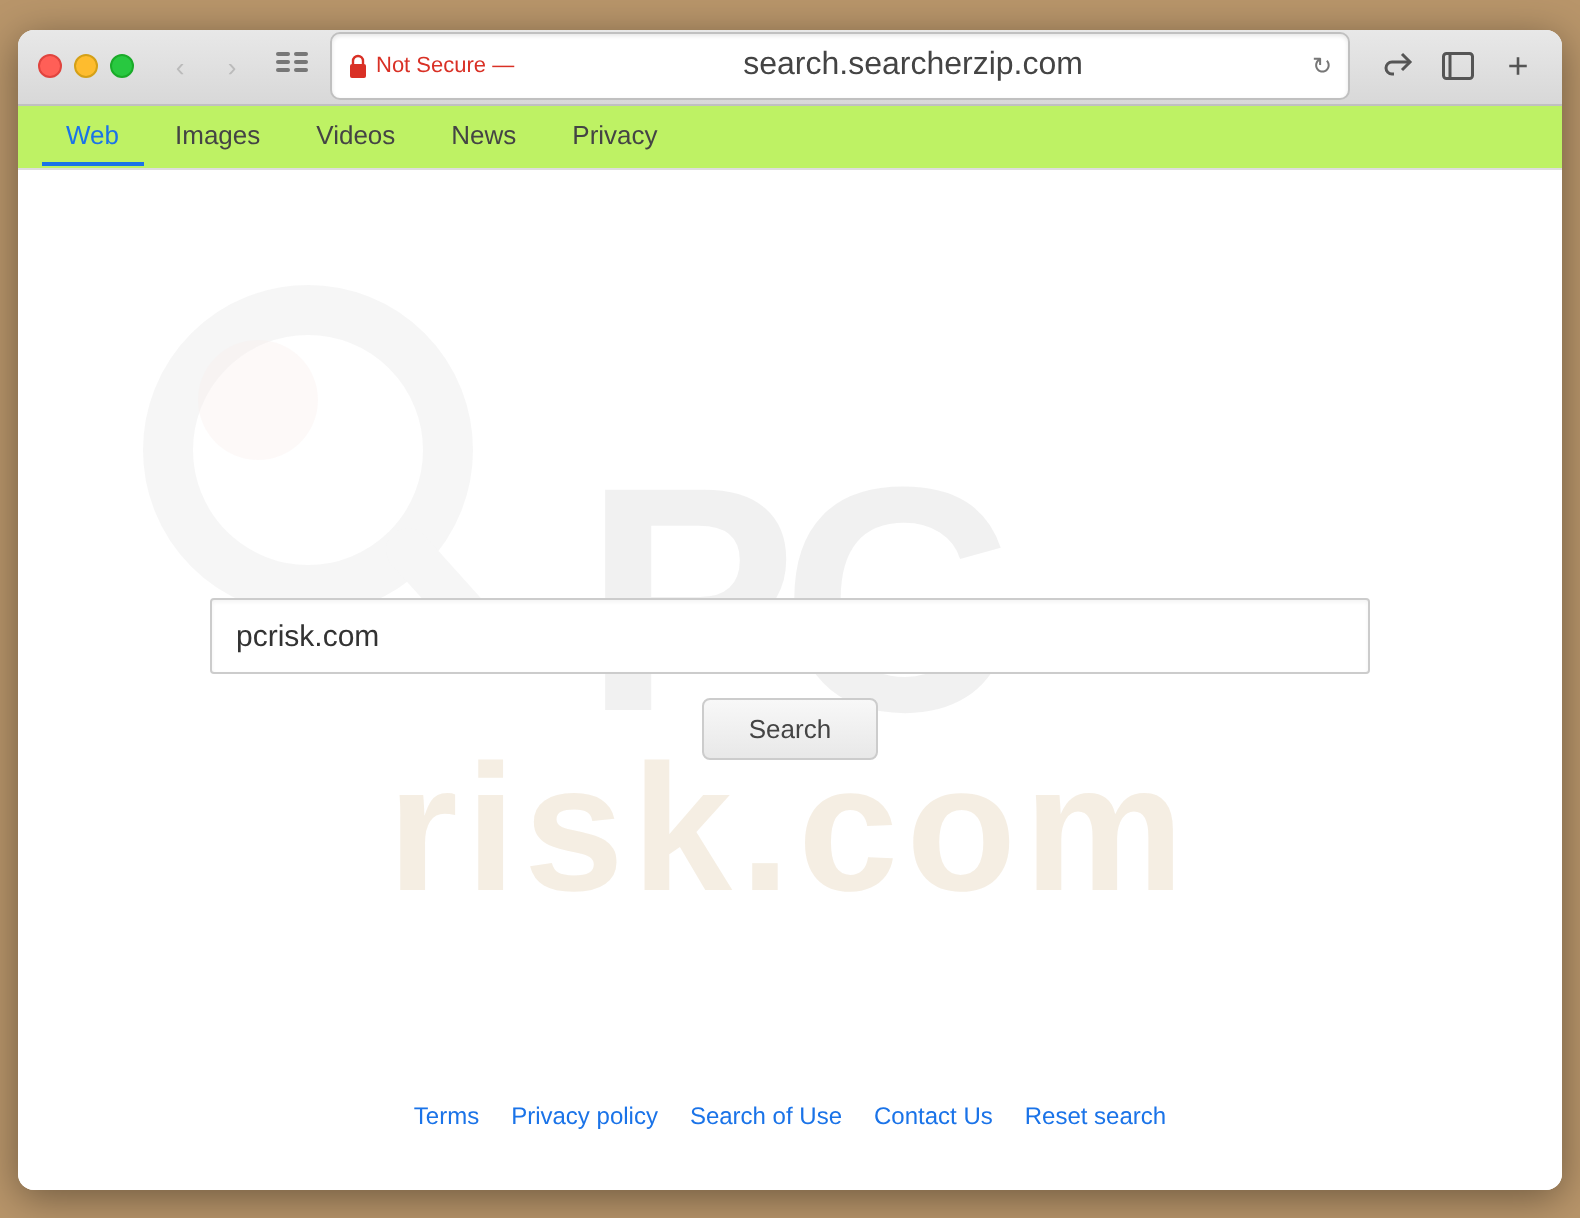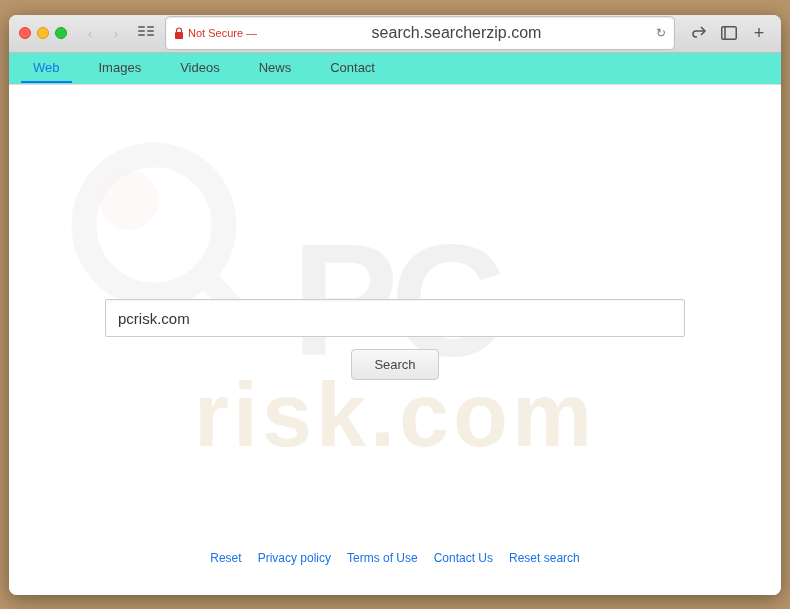--- a/index.html
+++ b/index.html
@@ -134,26 +134,26 @@
       align-items: center;
       justify-content: center;
       color: #555;
       font-size: 14px;
       cursor: pointer;
     }
 
     
     .nav-tabs {
       height: 32px;
-      background: #5eead4;
+      background: #bef264;
       border-bottom: 1px solid #ddd;
       display: flex;
       align-items: center;
       padding: 0 12px;
-      gap: 15px;
+      gap: 4px;
       flex-shrink: 0;
     }
 
     .nav-tab {
       padding: 6px 12px;
       font-size: 13px;
       color: #444;
       cursor: pointer;
       border-bottom: 2px solid transparent;
       margin-bottom: -1px;
@@ -326,21 +326,21 @@
     <div class="nav-tab">
       <span>Images</span>
     </div>
     <div class="nav-tab">
       <span>Videos</span>
     </div>
     <div class="nav-tab">
       <span>News</span>
     </div>
     <div class="nav-tab">
-      <span>Contact</span>
+      <span>Privacy</span>
     </div>
   </div>
 
   <div class="main-content">
 
     <div class="watermark">
 
       <svg style="position:absolute;left:55px;top:50px;opacity:0.1;pointer-events:none;" width="200" height="220" viewBox="0 0 200 220">
         <circle cx="90" cy="90" r="70" stroke="#aaa" stroke-width="25" fill="none"></circle>
         <circle cx="65" cy="65" r="30" fill="rgba(200,100,80,0.35)"></circle>
@@ -354,27 +354,27 @@
 
     <div class="search-area">
       <input class="search-input" type="text" value="pcrisk.com" style="">
       <button class="search-button">
         <span>Search</span>
       </button>
     </div>
 
     <div class="footer-links">
       <a class="footer-link">
-        <span>Reset</span>
+        <span>Terms</span>
       </a>
       <a class="footer-link">
         <span>Privacy policy</span>
       </a>
       <a class="footer-link">
-        <span>Terms of Use</span>
+        <span>Search of Use</span>
       </a>
       <a class="footer-link">
         <span>Contact Us</span>
       </a>
       <a class="footer-link">
         <span>Reset search</span>
       </a>
     </div>
 
   </div>

